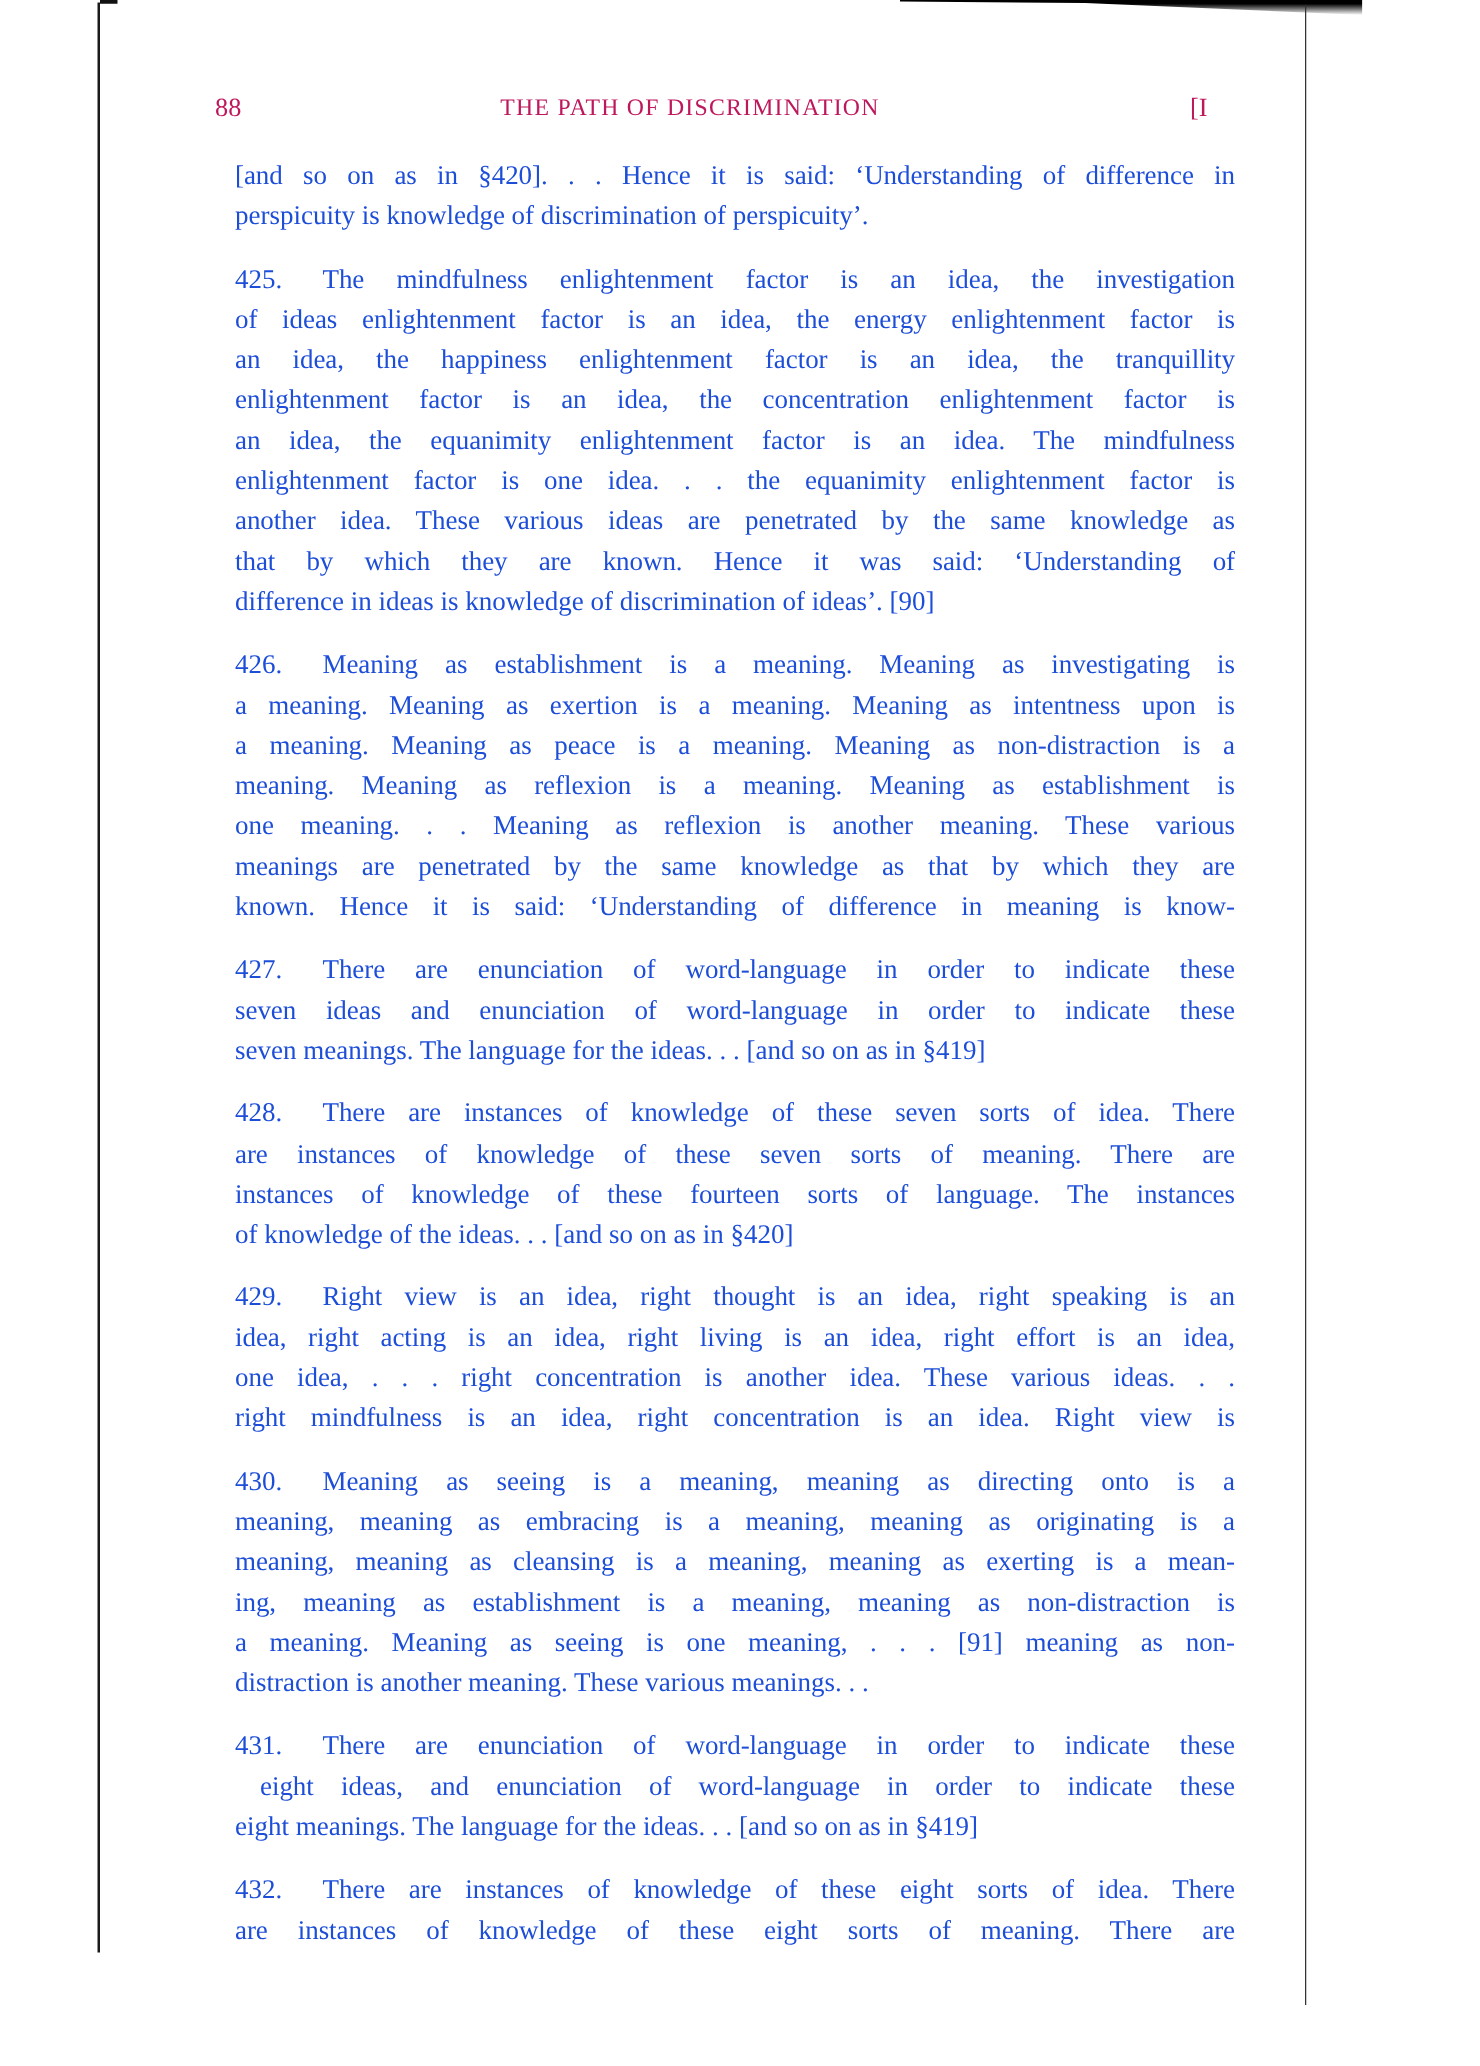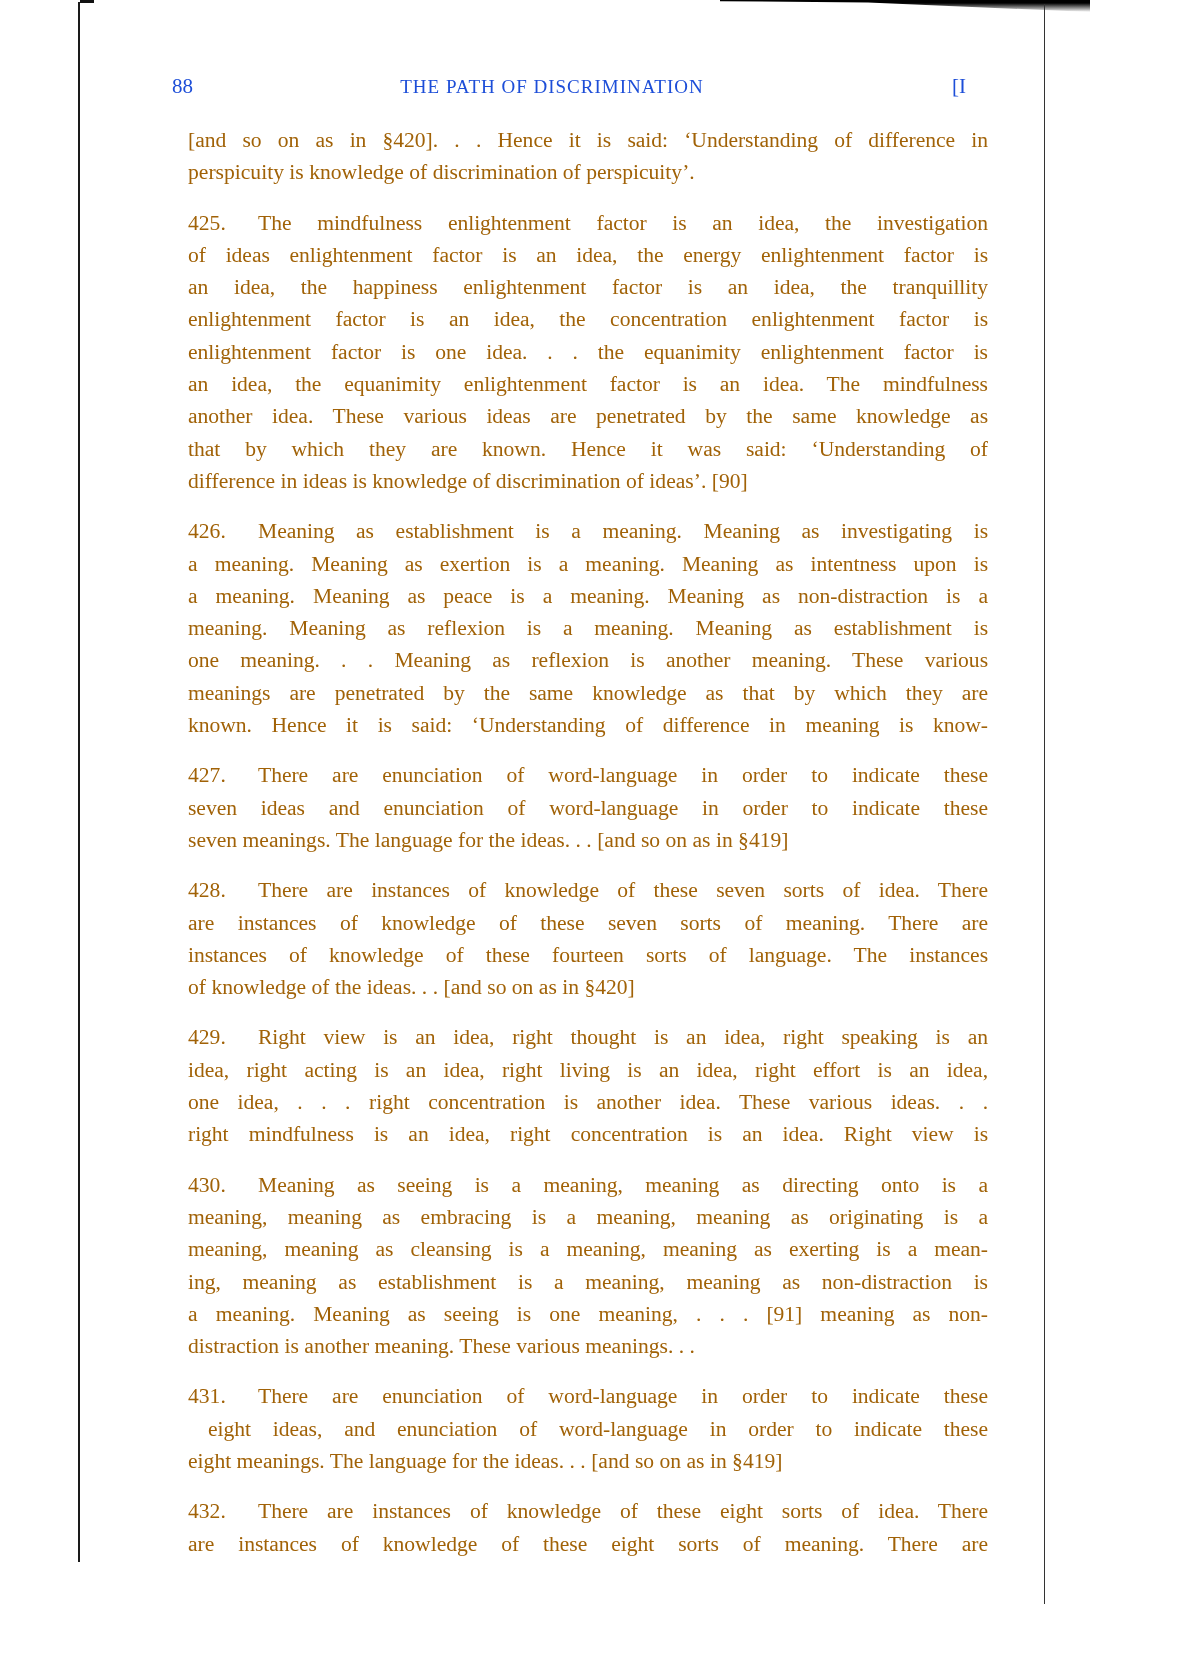--- a/index.html
+++ b/index.html
@@ -4,27 +4,27 @@
   <style>
     html, body { margin: 0; padding: 0; background: #ffffff; }
     body { width: 1184px; height: 1653px; position: relative; overflow: hidden; }
     .page-frame-left { position: absolute; left: 78px; top: 2px; width: 2px; height: 1560px; background: #1a1a1a; }
     .page-frame-right { position: absolute; left: 1044px; top: 4px; width: 1px; height: 1600px; background: #333; }
     .page-frame-top { position: absolute; left: 80px; top: 0px; width: 14px; height: 3px; background: #111; }
     .shadow-top { position: absolute; left: 720px; top: 0px; width: 370px; height: 12px;
       background: linear-gradient(to bottom, #000 0%, #000 25%, rgba(0,0,0,0) 100%);
       clip-path: polygon(0 0, 100% 0, 100% 100%, 40% 20%, 0 10%); }
     .header { position: absolute; top: 74px; left: 172px; width: 830px; height: 30px;
-      font-family: "Liberation Serif", serif; font-size: 21px; color: #1d4ed8; }
+      font-family: "Liberation Serif", serif; font-size: 21px; color: #be185d; }
     .page-number { position: absolute; left: 0; top: 0; }
     .running-title { position: absolute; left: 100px; width: 560px; text-align: center; top: 2px;
       letter-spacing: 1px; font-size: 19px; }
     .bracket { position: absolute; right: 36px; top: 0; }
     .body-text { position: absolute; top: 124px; left: 188px; width: 800px;
-      font-family: "Liberation Serif", serif; font-size: 21.6px; line-height: 32.3px; color: #a16207;
+      font-family: "Liberation Serif", serif; font-size: 21.6px; line-height: 32.3px; color: #1d4ed8;
       text-align: justify; }
     .line { display: block; white-space: nowrap; text-align-last: justify; text-align: justify; }
     .line.last { text-align-last: left; }
     .para-num { display: inline-block; width: 70px; margin-top: 18px; }
   </style>
 </head>
 <body>
 
 <div class="page-frame-left"></div>
 <div class="page-frame-top"></div>
@@ -37,22 +37,22 @@
   <span class="bracket">[I</span>
 </div>
 
 <div class="body-text" id="body-text">
     <div class="line"><span style="letter-spacing: -0.038961px;">[and so on as in §420]. . . Hence it is said: ‘Understanding of difference in</span></div>
     <div class="line last"><span>perspicuity is knowledge of discrimination of perspicuity’.</span></div>
     <div class="line"><span class="para-num">425.</span><span style="letter-spacing: -0.0454545px;">The mindfulness enlightenment factor is an idea, the investigation</span></div>
     <div class="line"><span style="letter-spacing: -0.0394737px;">of ideas enlightenment factor is an idea, the energy enlightenment factor is</span></div>
     <div class="line"><span style="letter-spacing: -0.0416667px;">an idea, the happiness enlightenment factor is an idea, the tranquillity</span></div>
     <div class="line"><span style="letter-spacing: -0.0405405px;">enlightenment factor is an idea, the concentration enlightenment factor is</span></div>
+    <div class="line"><span style="letter-spacing: -0.0416667px;">an idea, the equanimity enlightenment factor is an idea. The mindfulness</span></div>
     <div class="line"><span style="letter-spacing: -0.0394737px;">enlightenment factor is one idea. . . the equanimity enlightenment factor is</span></div>
-    <div class="line"><span style="letter-spacing: -0.0416667px;">an idea, the equanimity enlightenment factor is an idea. The mindfulness</span></div>
     <div class="line"><span style="letter-spacing: -0.0410959px;">another idea. These various ideas are penetrated by the same knowledge as</span></div>
     <div class="line"><span style="letter-spacing: -0.0454545px; margin-top: 28px;">that by which they are known. Hence it was said: ‘Understanding of</span></div>
     <div class="line last"><span>difference in ideas is knowledge of discrimination of ideas’. [90]</span></div>
     <div class="line"><span class="para-num">426.</span><span style="letter-spacing: -0.0454545px;">Meaning as establishment is a meaning. Meaning as investigating is</span></div>
     <div class="line"><span style="letter-spacing: -0.0405405px;">a meaning. Meaning as exertion is a meaning. Meaning as intentness upon is</span></div>
     <div class="line"><span style="letter-spacing: -0.0410959px;">a meaning. Meaning as peace is a meaning. Meaning as non-distraction is a</span></div>
     <div class="line"><span style="letter-spacing: -0.0422535px;">meaning. Meaning as reflexion is a meaning. Meaning as establishment is</span></div>
     <div class="line"><span style="letter-spacing: -0.0422535px;">one meaning. . . Meaning as reflexion is another meaning. These various</span></div>
     <div class="line"><span style="letter-spacing: -0.0422535px; margin-top: 12px;">meanings are penetrated by the same knowledge as that by which they are</span></div>
     <div class="line"><span style="letter-spacing: -0.0410959px;">known. Hence it is said: ‘Understanding of difference in meaning is know-</span></div>

